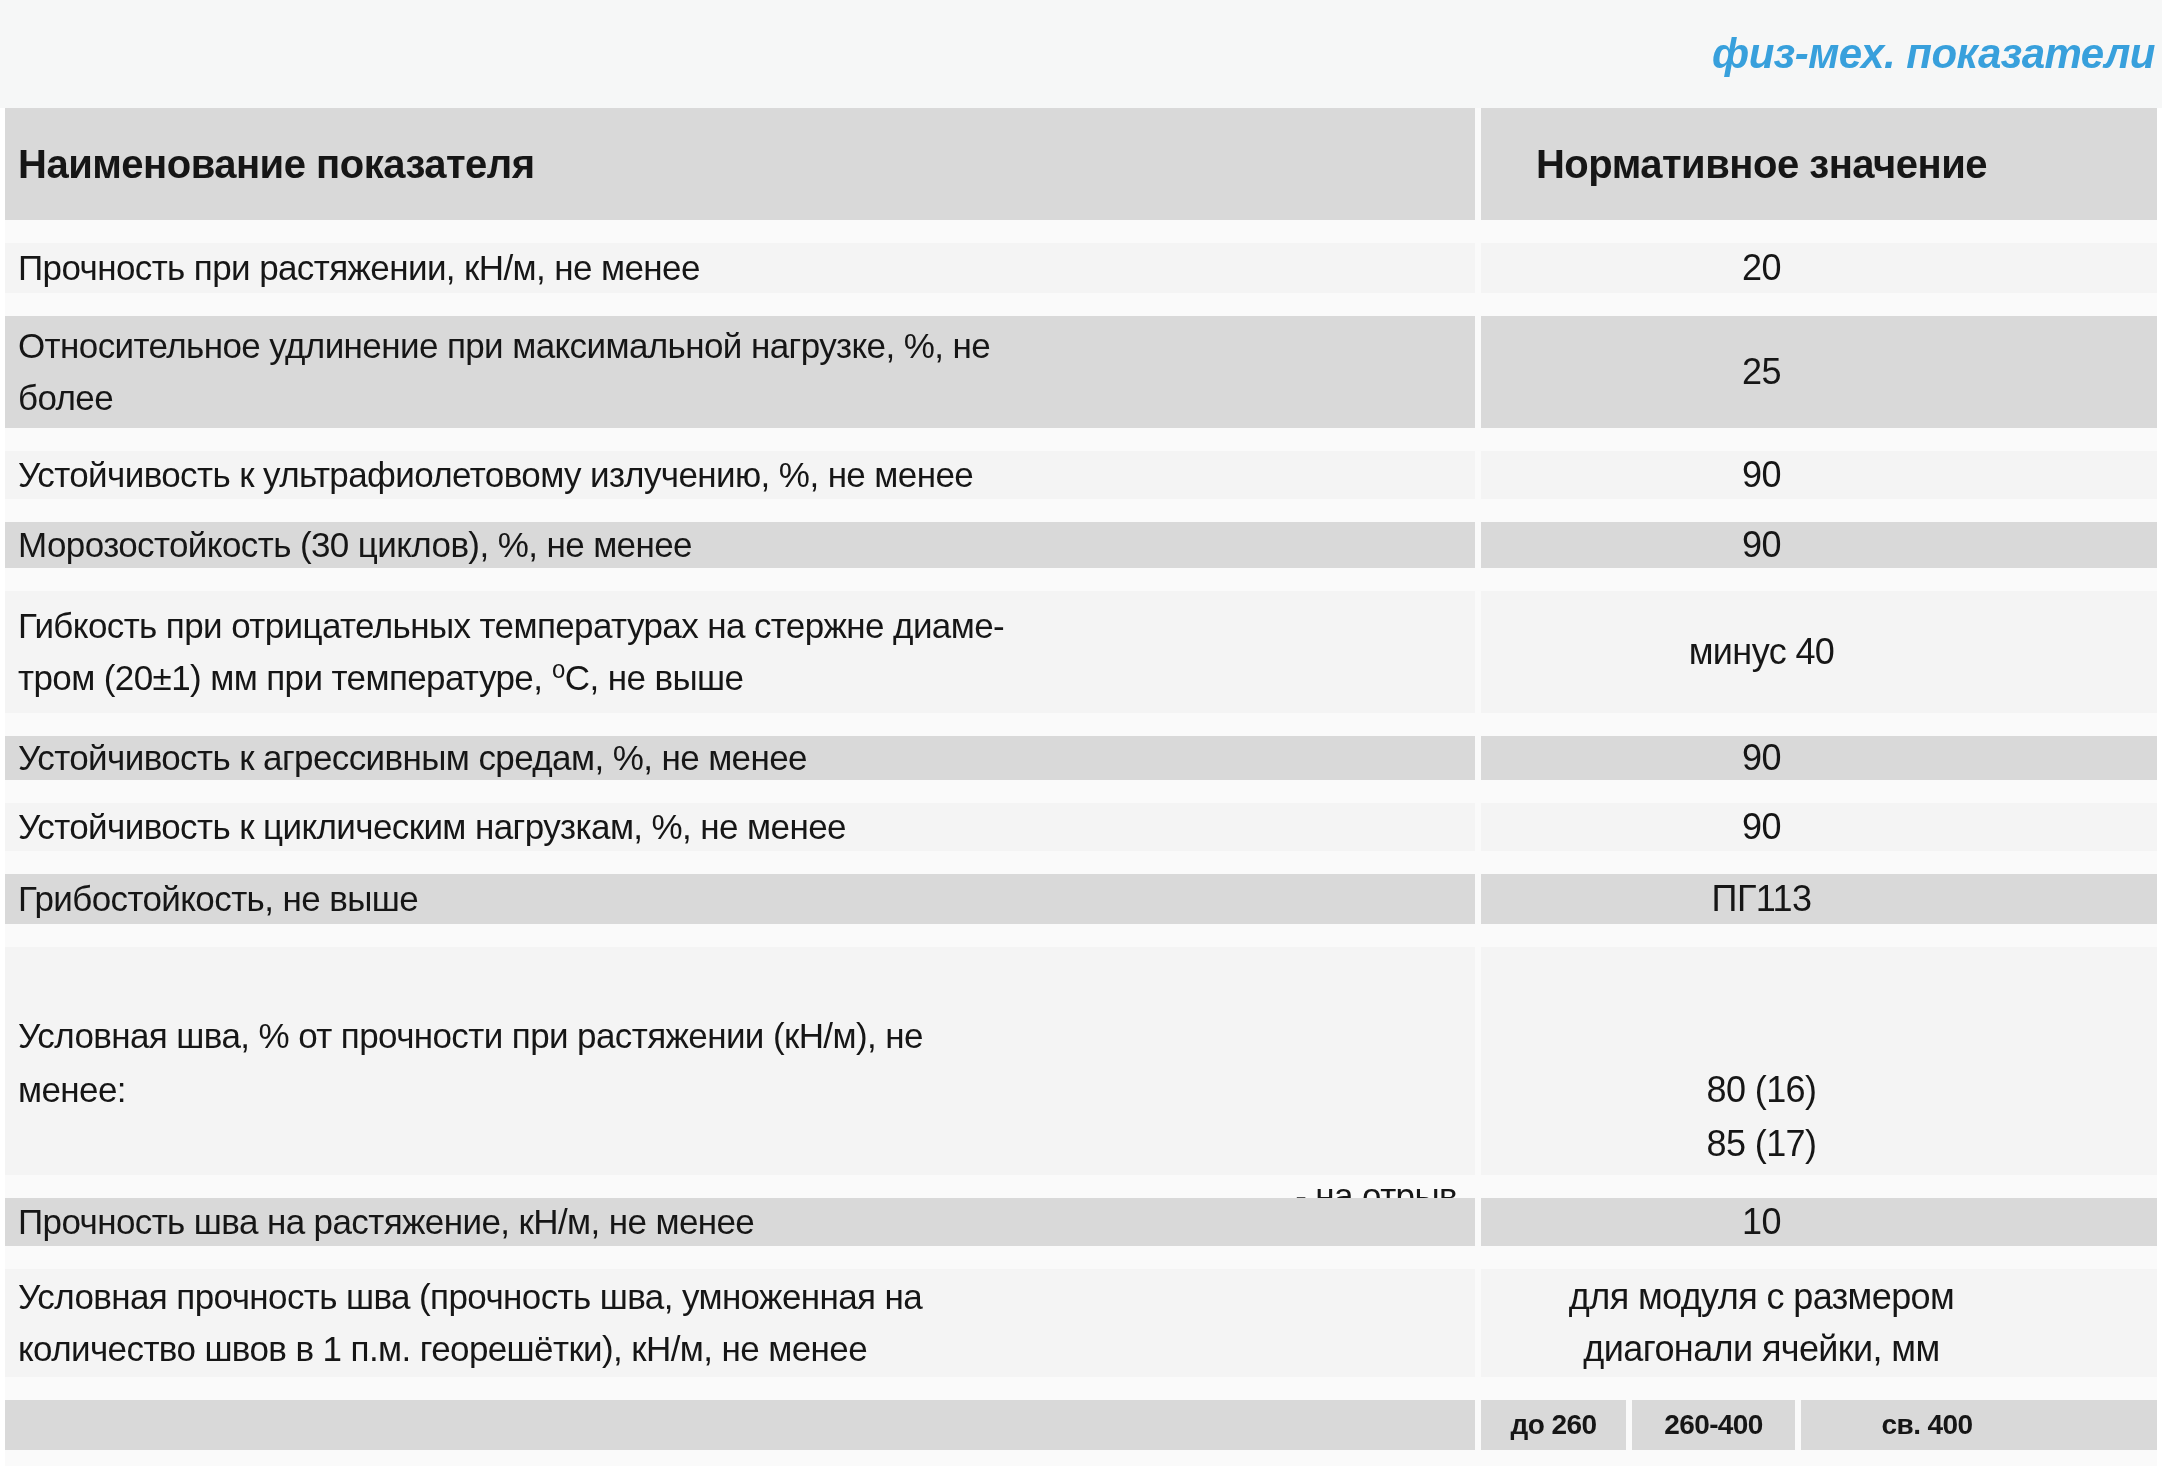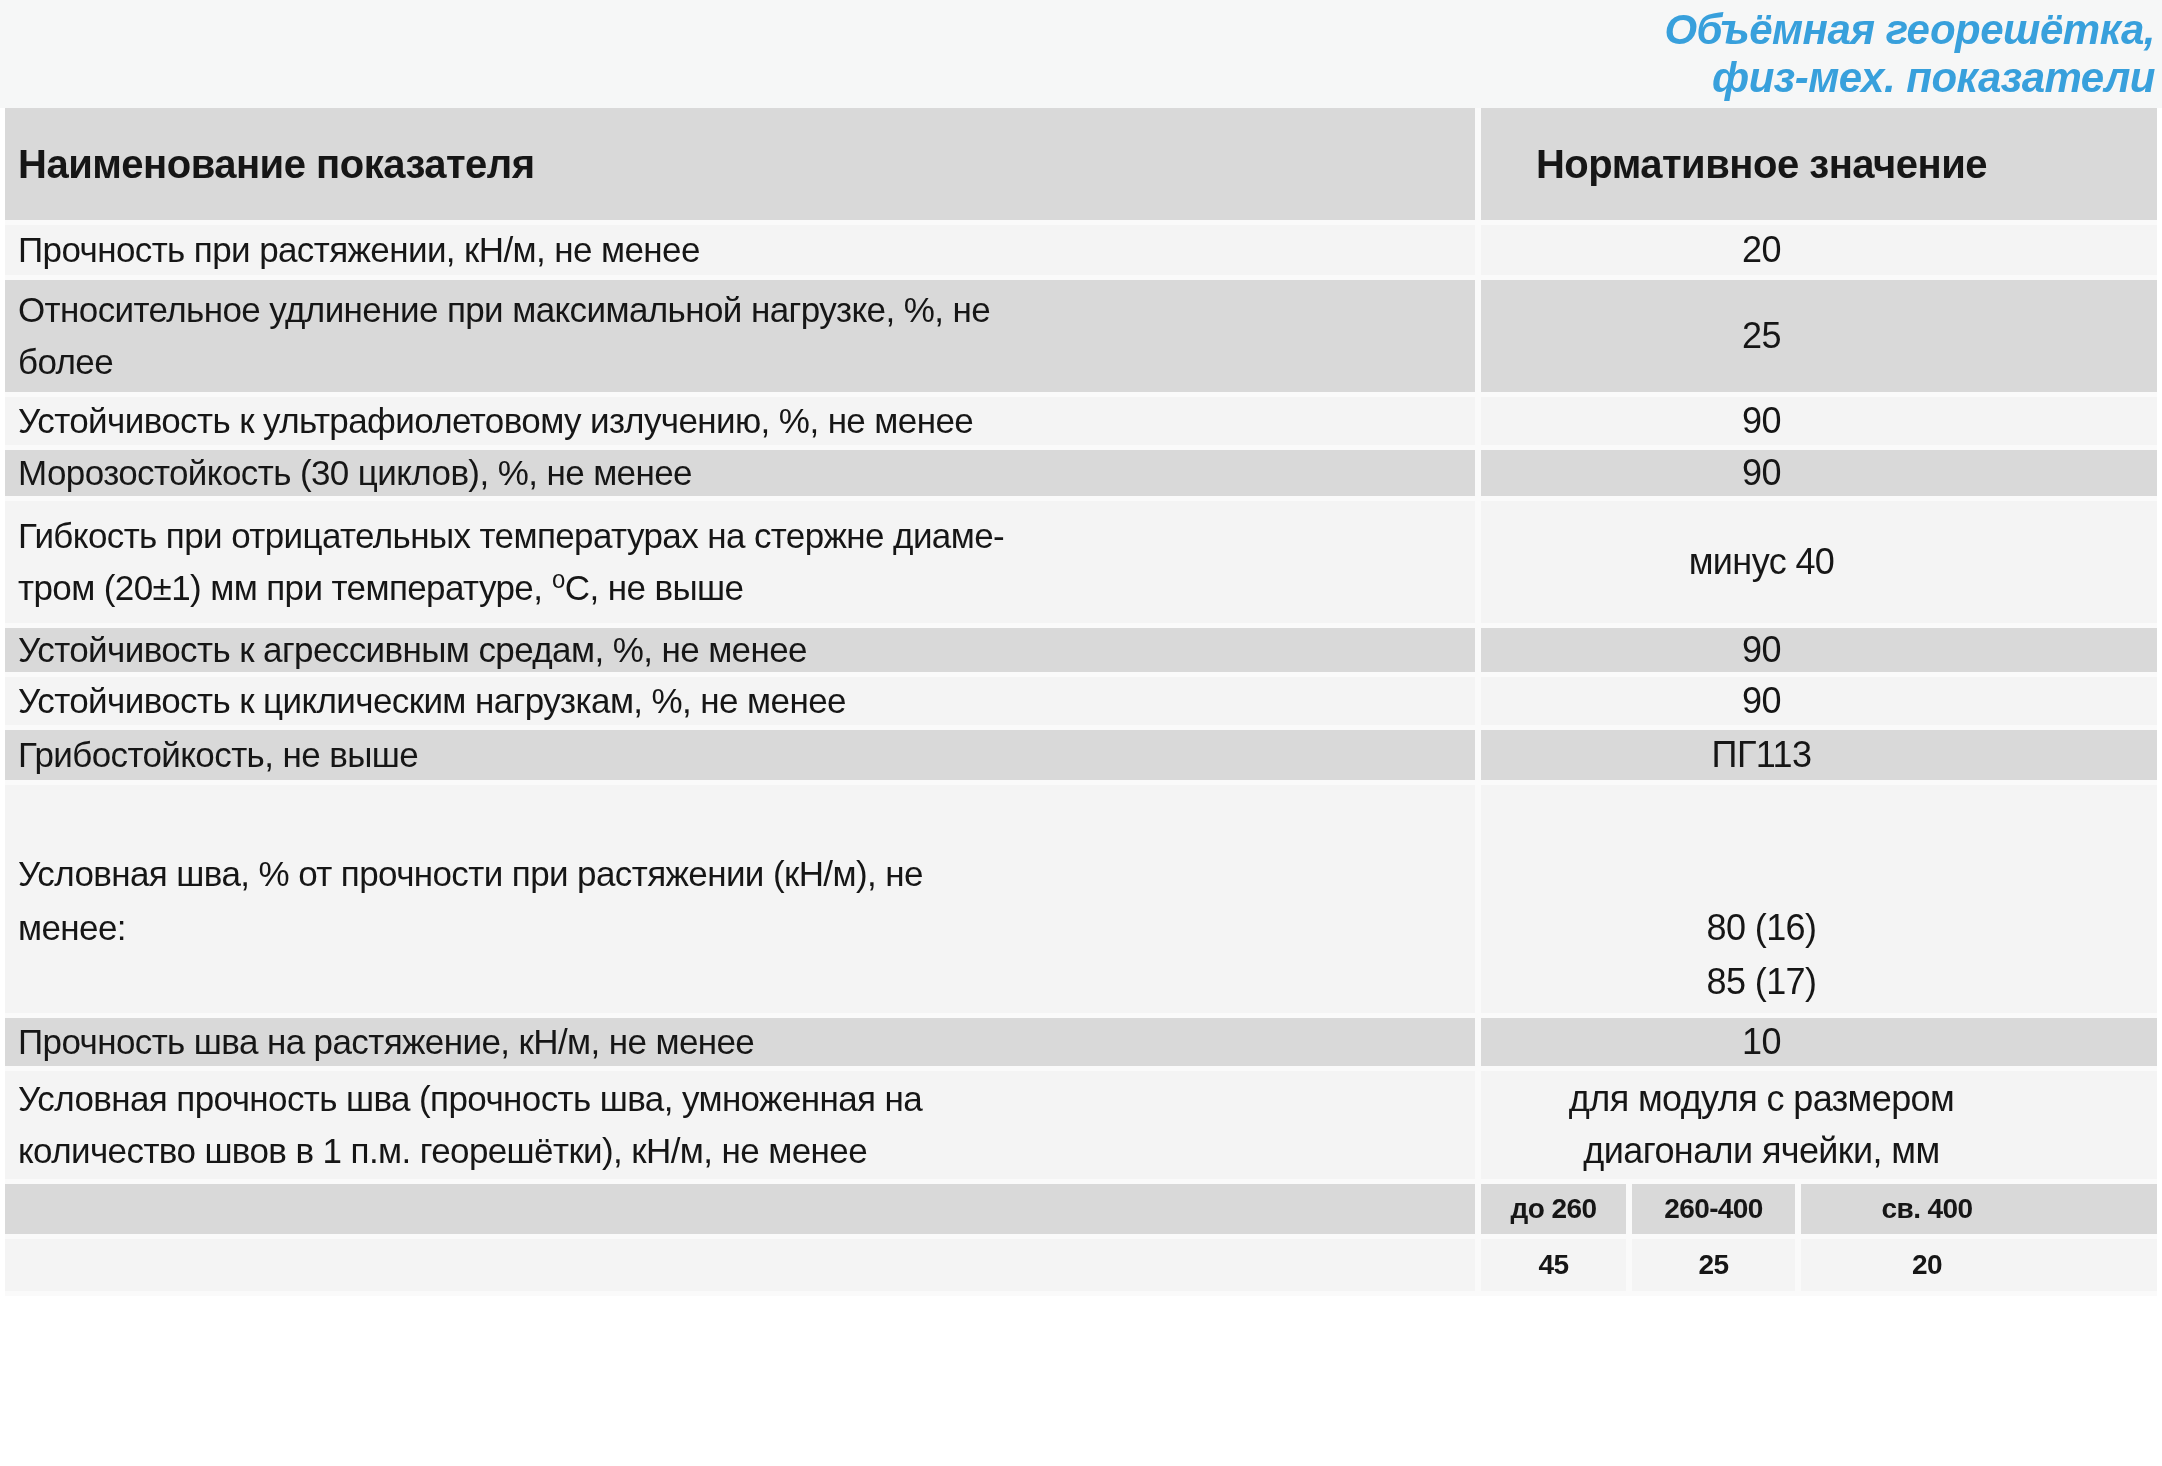--- a/index.html
+++ b/index.html
@@ -11,21 +11,21 @@
   .title-band{
     height:108px;background:#f6f7f7;box-sizing:border-box;
     display:flex;flex-direction:column;justify-content:center;align-items:flex-end;
     padding-right:7px;
   }
   .title-line{
     color:#38a0dc;font-weight:bold;font-style:italic;
     font-size:42px;line-height:48px;letter-spacing:-0.5px;
   }
   .tbl{position:absolute;left:5px;top:108px;width:2152px;background:#fafafa;}
-  .row{display:flex;margin-bottom:5px;}
+  .row{display:flex;margin-bottom:23px;}
   .cl{
     flex:0 0 1470px;width:1470px;box-sizing:border-box;margin-right:6px;
     padding-left:13px;padding-right:18px;
     display:flex;align-items:center;
     font-size:35px;line-height:52px;letter-spacing:-0.6px;white-space:pre-line;
   }
   .cr{
     flex:1;box-sizing:border-box;padding-right:115px;
     display:flex;align-items:center;justify-content:center;text-align:center;
     font-size:36px;line-height:52px;letter-spacing:-0.6px;white-space:pre-line;
@@ -47,21 +47,20 @@
   .sc-a{flex:0 0 145px;}
   .sc-b{flex:0 0 163px;}
   .sc-c{flex:1;margin-right:0;padding-right:104px;}
 </style>
 </head>
 <body>
 
 <div class="page">
 
   <div class="title-band">
-    <div class="title-line">Объёмная георешётка,</div>
     <div class="title-line">физ-мех. показатели</div>
   </div>
 
   <div class="tbl">
 
     <div class="row hdr" style="height:112px">
       <div class="cl gray">Наименование показателя</div>
       <div class="cr gray">Нормативное значение</div>
     </div>
 

